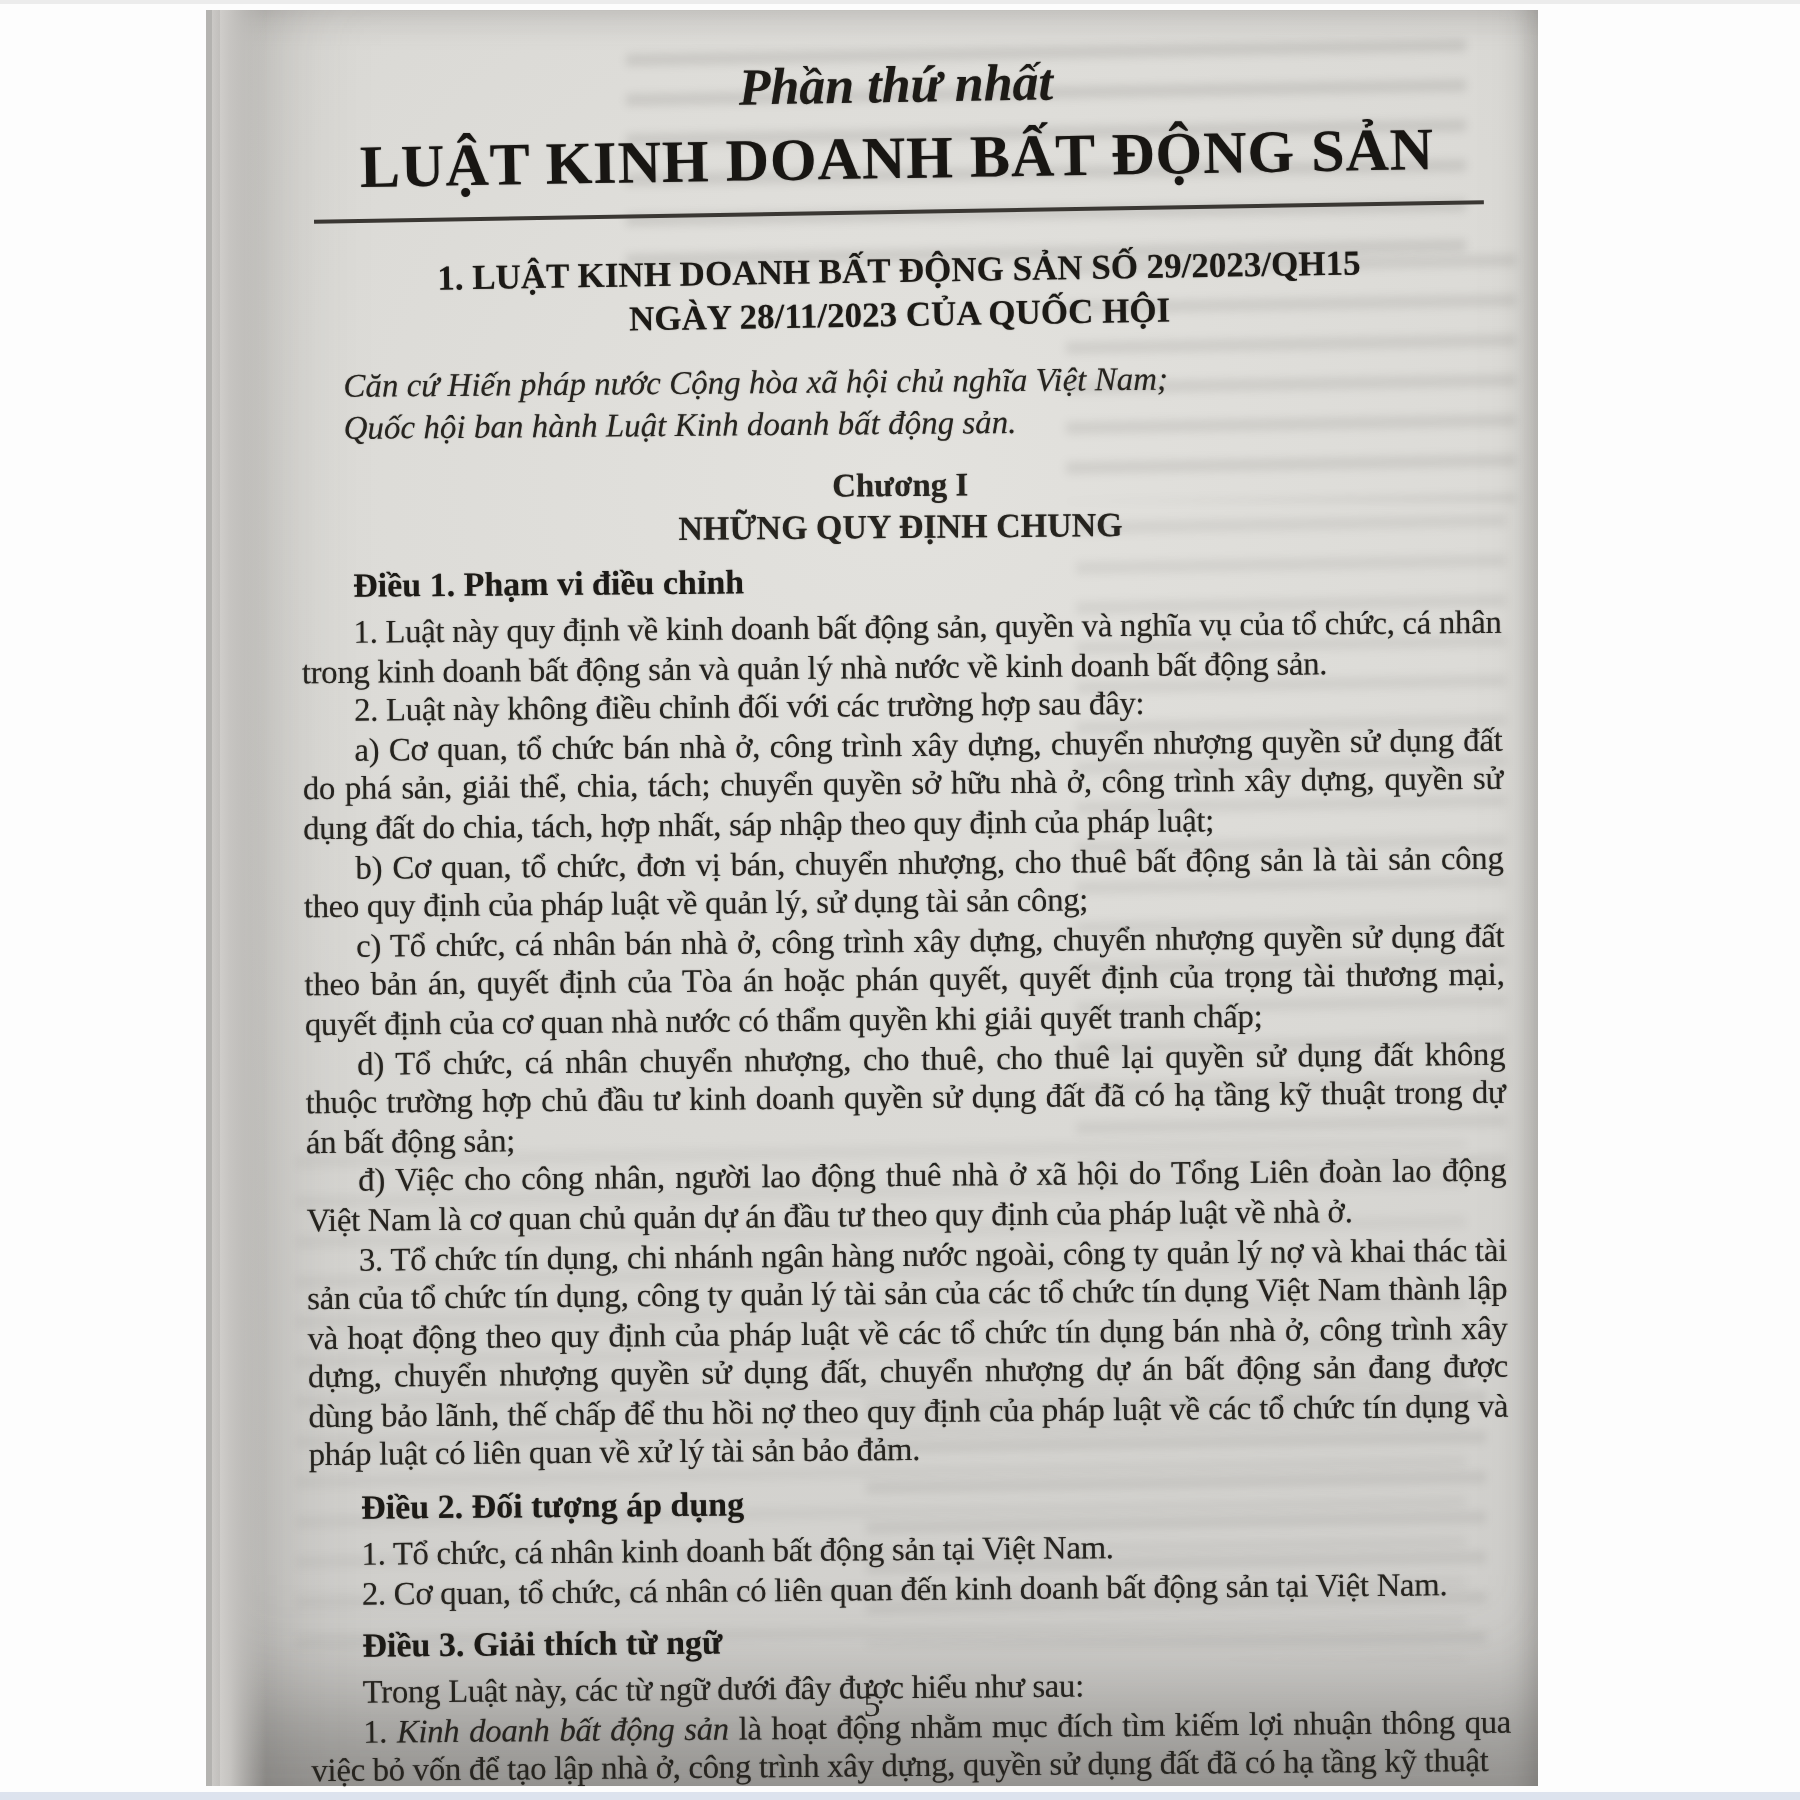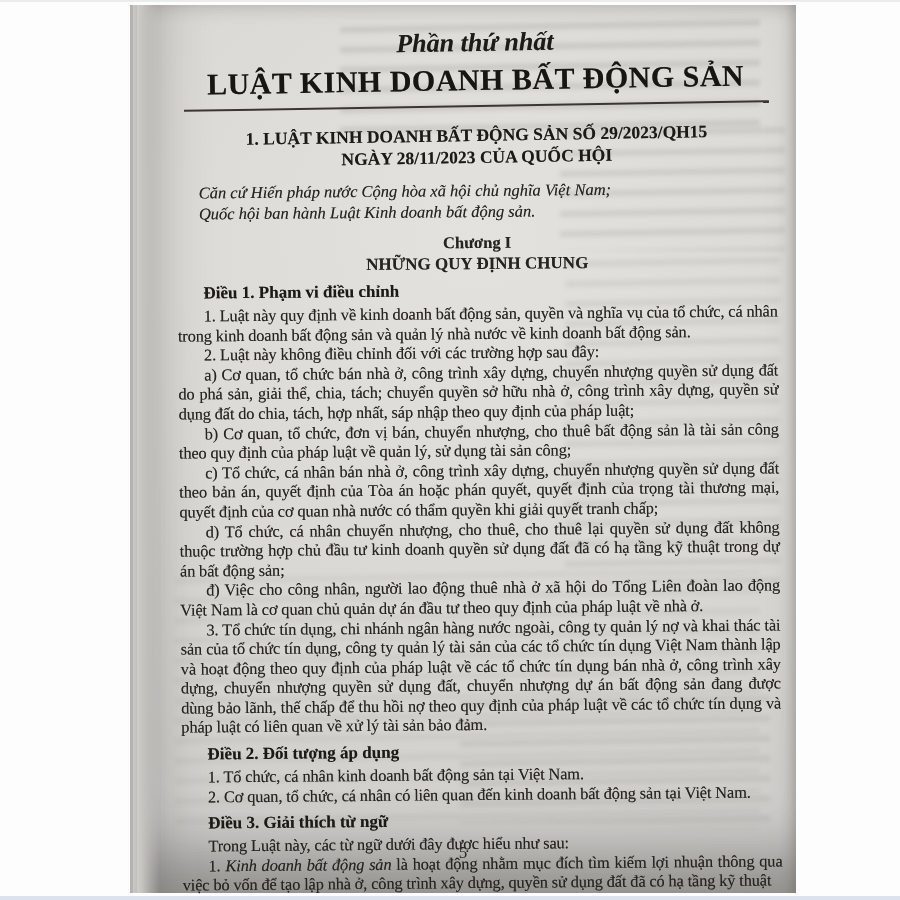--- a/index.html
+++ b/index.html
@@ -13,21 +13,21 @@
   .frame-top {
     position: absolute; left: 0; top: 0; width: 900px; height: 2px;
     background: #ececec;
   }
   .frame-bottom {
     position: absolute; left: 0; top: 896px; width: 900px; height: 4px;
     background: #dde3ee;
   }
   
   .paper {
-    position: absolute; left: 130px; top: 5px; width: 666px; height: 888px;
+    position: absolute; left: 103px; top: 5px; width: 666px; height: 888px;
     background:
       radial-gradient(ellipse 120% 80% at 52% 26%, #e3e2de 0%, #dad9d5 48%, #cfcecا 100%),
       #d7d6d2;
     background:
       radial-gradient(ellipse 120% 80% at 52% 26%, #e3e2de 0%, #dad9d5 48%, #cccbc8 100%);
     box-shadow:
       inset 0 -70px 55px -30px rgba(55, 53, 50, 0.38),
       inset 70px 0 55px -48px rgba(60, 58, 55, 0.35),
       inset -14px 0 12px -9px rgba(95, 93, 90, 0.30),
       inset 0 16px 16px -12px rgba(95, 93, 90, 0.22);

